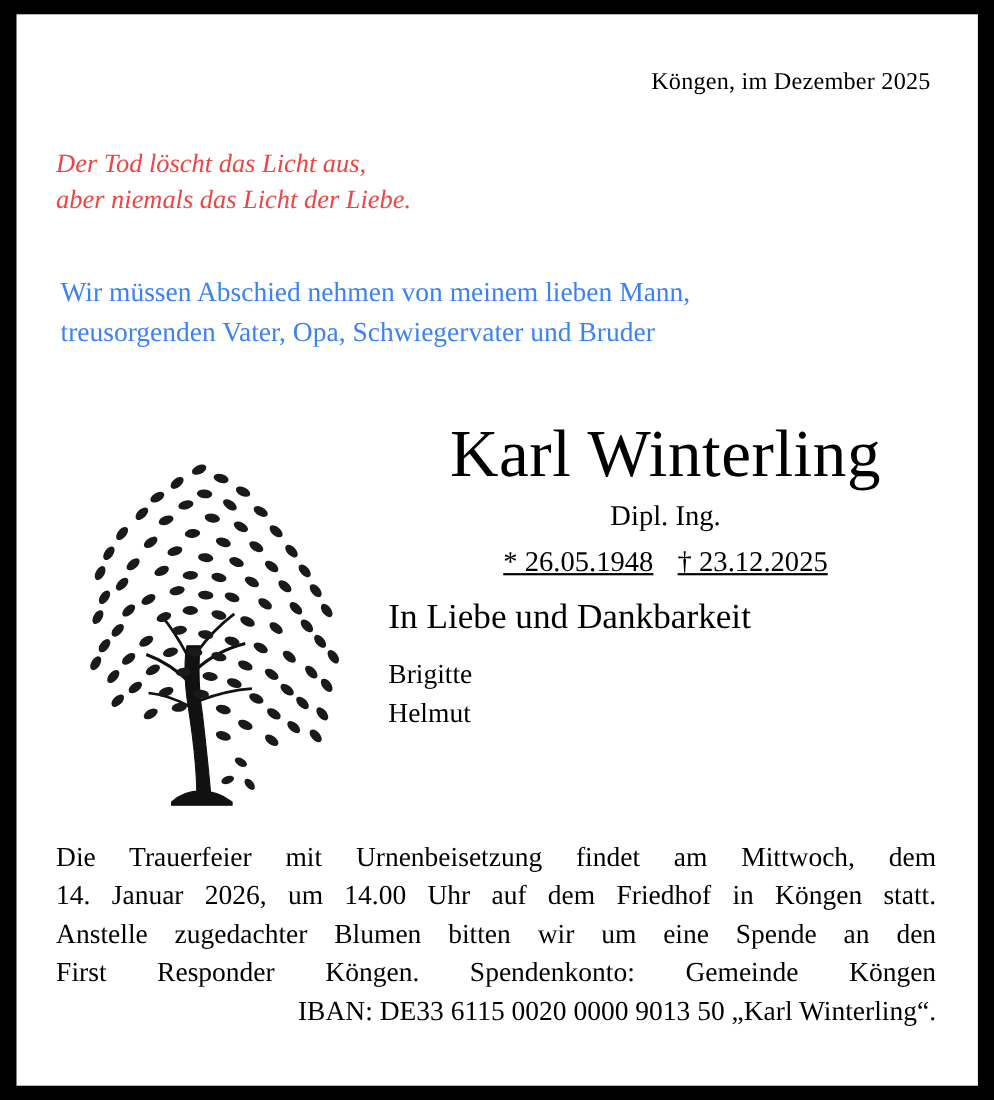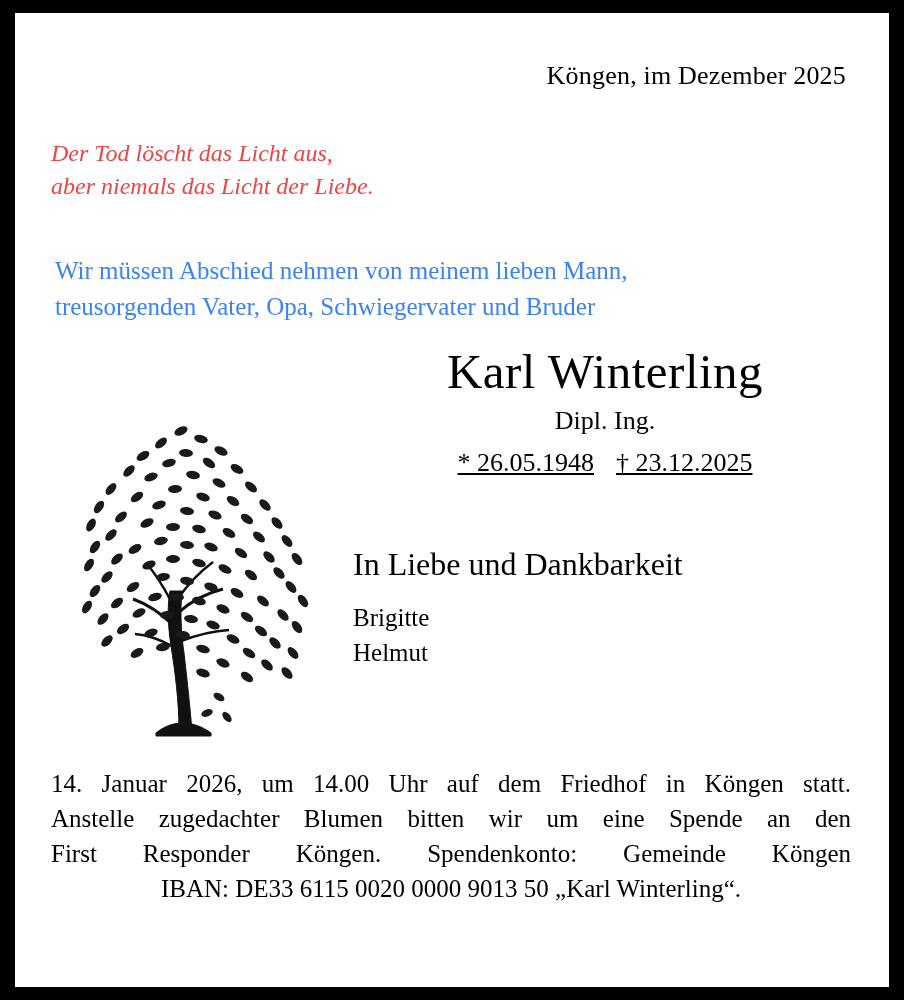--- a/index.html
+++ b/index.html
@@ -18,21 +18,21 @@
     left: 15px;
     top: 13px;
     width: 874px;
     height: 974px;
     background: #ffffff;
     box-sizing: border-box;
     padding: 0;
   }
   .location-line {
     text-align: right;
-    font-size: 26px;
+    font-size: 22px;
     color: #000;
     padding: 48px 43px 0 0;
     letter-spacing: 0.2px;
   }
   .verse {
     margin: 46px 0 0 36px;
     font-style: italic;
     font-size: 24px;
     line-height: 1.38;
     color: #ef4444;
@@ -58,25 +58,26 @@
     width: 280px;
     height: 345px;
   }
   .name-block {
     position: absolute;
     left: 340px;
     top: 0;
     width: 500px;
   }
   .deceased-name {
-    font-size: 49px;
+    font-size: 61px;
     line-height: 1.05;
     text-align: center;
     color: #000;
     letter-spacing: 0.5px;
+    margin-top: 40px;
   }
   .deceased-title {
     font-size: 26px;
     text-align: center;
     margin-top: 8px;
     color: #000;
   }
   .dates {
     font-size: 26px;
     text-align: center;
@@ -105,21 +106,21 @@
   .footer {
     margin: 0 38px 0 36px;
     font-size: 25px;
     line-height: 1.4;
     color: #000;
   }
   .footer .just {
     text-align: justify;
     text-align-last: justify;
   }
-  .footer .last { text-align: center; }
+  .footer .last { text-align: right; }
 </style>
 </head>
 <body>
 
 <div class="obituary">
 
   <div class="location-line">Köngen, im Dezember 2025</div>
 
   <div class="verse">
     <div>Der Tod löscht das Licht aus,</div>
@@ -262,19 +263,20 @@
     <div class="gratitude">In Liebe und Dankbarkeit</div>
 
     <div class="survivors">
       <div>Brigitte</div>
       <div>Helmut</div>
     </div>
 
   </div>
 
   <div class="footer">
+    <div class="just">Die Trauerfeier mit Urnenbeisetzung findet am Mittwoch, dem</div>
     <div class="just">14. Januar 2026, um 14.00 Uhr auf dem Friedhof in Köngen statt.</div>
     <div class="just">Anstelle zugedachter Blumen bitten wir um eine Spende an den</div>
     <div class="just">First Responder Köngen. Spendenkonto: Gemeinde Köngen</div>
     <div class="last">IBAN: DE33 6115 0020 0000 9013 50 „Karl Winterling“.</div>
   </div>
 
 </div>
 
 </body></html>

